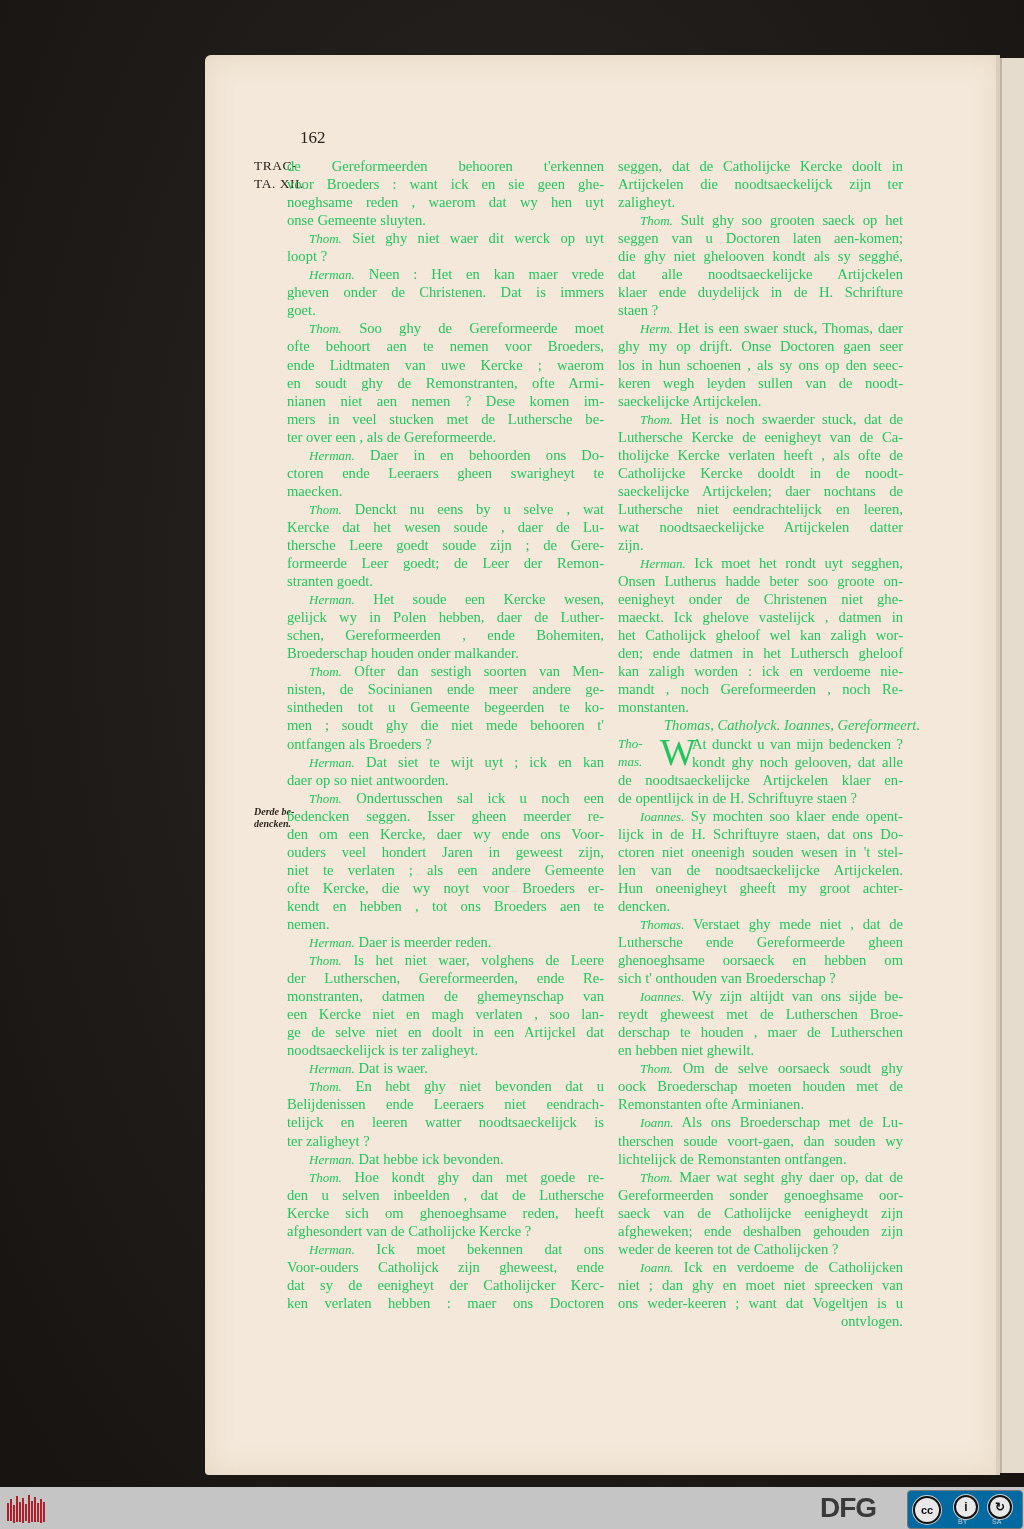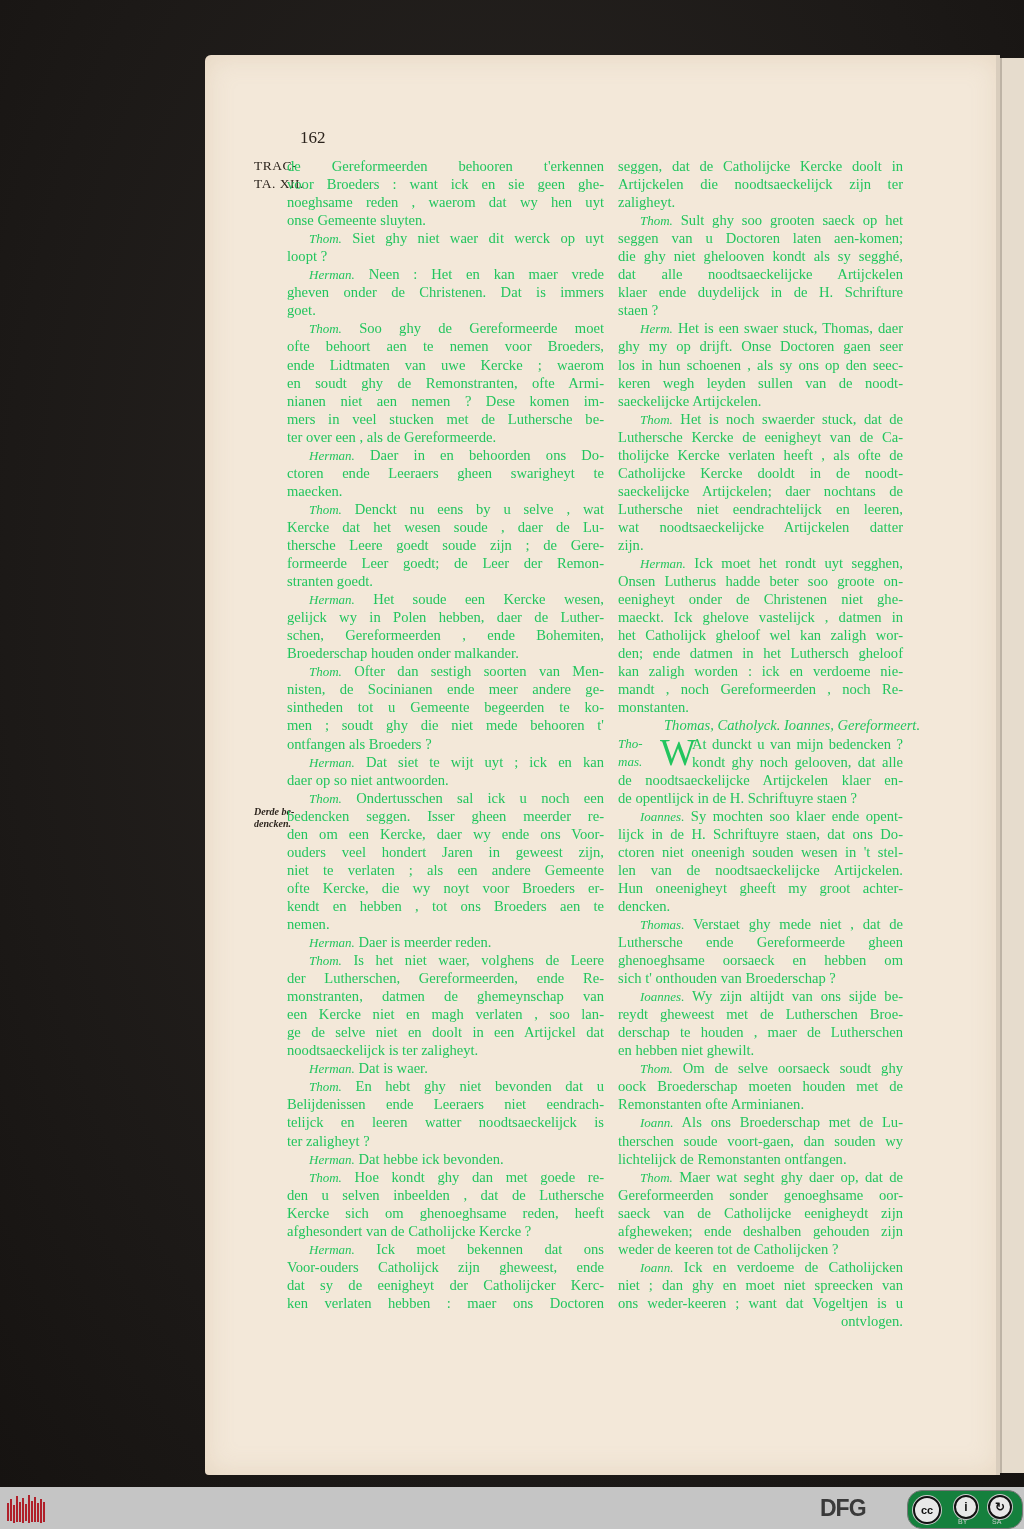--- a/index.html
+++ b/index.html
@@ -62,25 +62,25 @@
     position:absolute; left:0; top:1487px; width:1024px; height:42px;
     background:#c5c5c5;
   }
   .hab-logo { position:absolute; left:6px; top:6px; width:42px; height:32px; }
   .footer-text {
     position:absolute; left:210px; top:8px; font-family:"Liberation Sans", sans-serif;
     font-size:19px; color:#111; white-space:nowrap;
   }
   .dfg-logo {
     position:absolute; left:820px; top:4px; font-family:"Liberation Sans", sans-serif;
-    font-weight:bold; font-size:23px; color:#3a3a3a; letter-spacing:-1px; line-height:34px;
+    font-weight:bold; font-size:28px; color:#3a3a3a; letter-spacing:-1px; line-height:34px;
   }
   .cc-badge {
-    position:absolute; left:907px; top:3px; width:114px; height:37px; background:#15803d;
-    border-radius:15px; border:1px solid #777;
+    position:absolute; left:907px; top:3px; width:114px; height:37px; background:#0369a1;
+    border-radius:4px; border:1px solid #777;
   }
   .cc-circle {
     position:absolute; top:4px; width:24px; height:24px; border-radius:50%;
     background:#e8e8e8; border:2px solid #111; box-shadow:0 0 0 1px #ccc;
     font-family:"Liberation Sans", sans-serif; font-weight:bold; font-size:11px; color:#111;
     display:flex; align-items:center; justify-content:center;
   }
   .cc-label { position:absolute; top:27px; font-family:"Liberation Sans", sans-serif; font-size:7px; color:#ccc; }
 </style>
 </head>

